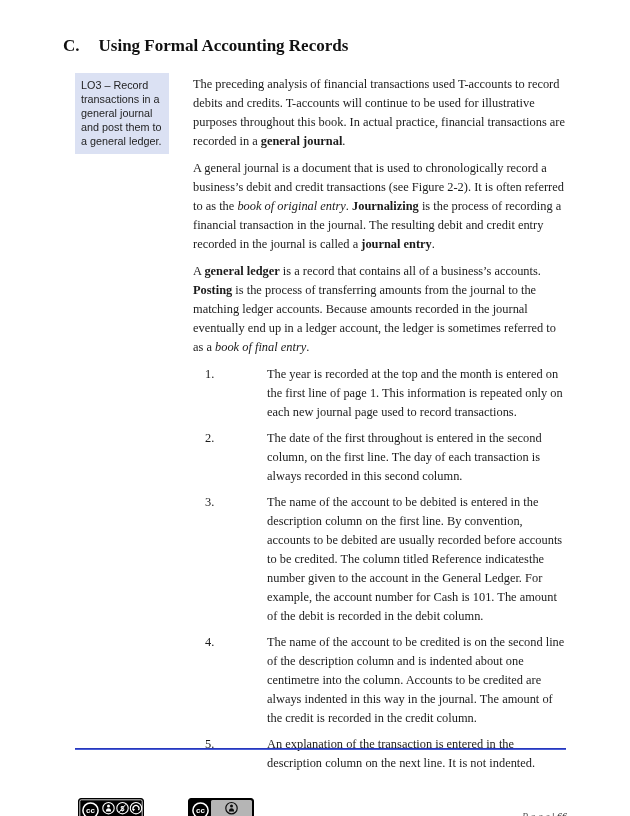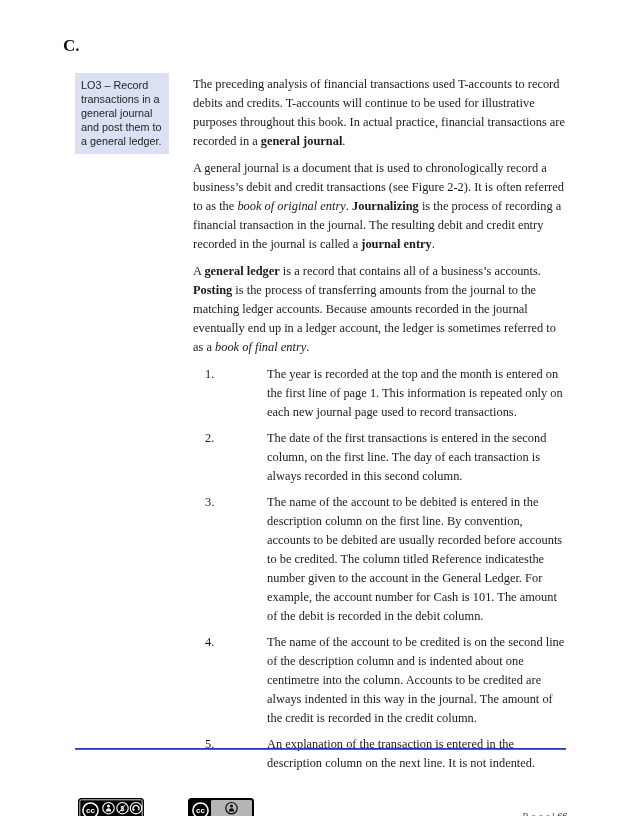--- a/index.html
+++ b/index.html
@@ -39,38 +39,39 @@
              font-style:italic; font-size:10px; color:#5c5c5c; white-space:nowrap; }
   .pagenum .pg-b { font-weight:bold; color:#3a3a3a; }
 </style>
 </head>
 <body>
 
 <div class="page">
 
   <div class="heading">
     <span class="sec-letter">C.</span>
+    <span>Using Formal Accounting Records</span>
   </div>
 
   <div class="content">
     <aside class="lo-box">LO3 – Record transactions in a general journal and post them to a general ledger.</aside>
 
     <div class="main">
       <p><span>The preceding analysis of financial transactions used T-accounts to record debits and credits. T-accounts will continue to be used for illustrative purposes throughout this book. In actual practice, financial transactions are recorded in a </span><span class="b">general journal</span><span>.</span></p>
       <p><span>A general journal is a document that is used to chronologically record a business’s debit and credit transactions (see Figure 2-2). It is often referred to as the </span><span class="i">book of original entry</span><span>. </span><span class="b">Journalizing</span><span> is the process of recording a financial transaction in the journal. The resulting debit and credit entry recorded in the journal is called a </span><span class="b">journal entry</span><span>.</span></p>
       <p><span>A </span><span class="b">general ledger</span><span> is a record that contains all of a business’s accounts. </span><span class="b">Posting</span><span> is the process of transferring amounts from the journal to the matching ledger accounts. Because amounts recorded in the journal eventually end up in a ledger account, the ledger is sometimes referred to as a </span><span class="i">book of final entry</span><span>.</span></p>
 
       <div class="steps">
         <div class="step">
           <span class="num">1.</span>
           <span class="txt">The year is recorded at the top and the month is entered on the first line of page 1. This information is repeated only on each new journal page used to record transactions.</span>
         </div>
         <div class="step">
           <span class="num">2.</span>
-          <span class="txt">The date of the first transactions is entered in the second column, on the first line. The day of each transaction is always recorded in this second column.</span>
+          <span class="txt">The date of the first throughout is entered in the second column, on the first line. The day of each transaction is always recorded in this second column.</span>
         </div>
         <div class="step">
           <span class="num">3.</span>
           <span class="txt">The name of the account to be debited is entered in the description column on the first line. By convention, accounts to be debited are usually recorded before accounts to be credited. The column titled Reference indicatesthe number given to the account in the General Ledger. For example, the account number for Cash is 101. The amount of the debit is recorded in the debit column.</span>
         </div>
         <div class="step">
           <span class="num">4.</span>
           <span class="txt">The name of the account to be credited is on the second line of the description column and is indented about one centimetre into the column. Accounts to be credited are always indented in this way in the journal. The amount of the credit is recorded in the credit column.</span>
         </div>
         <div class="step">

